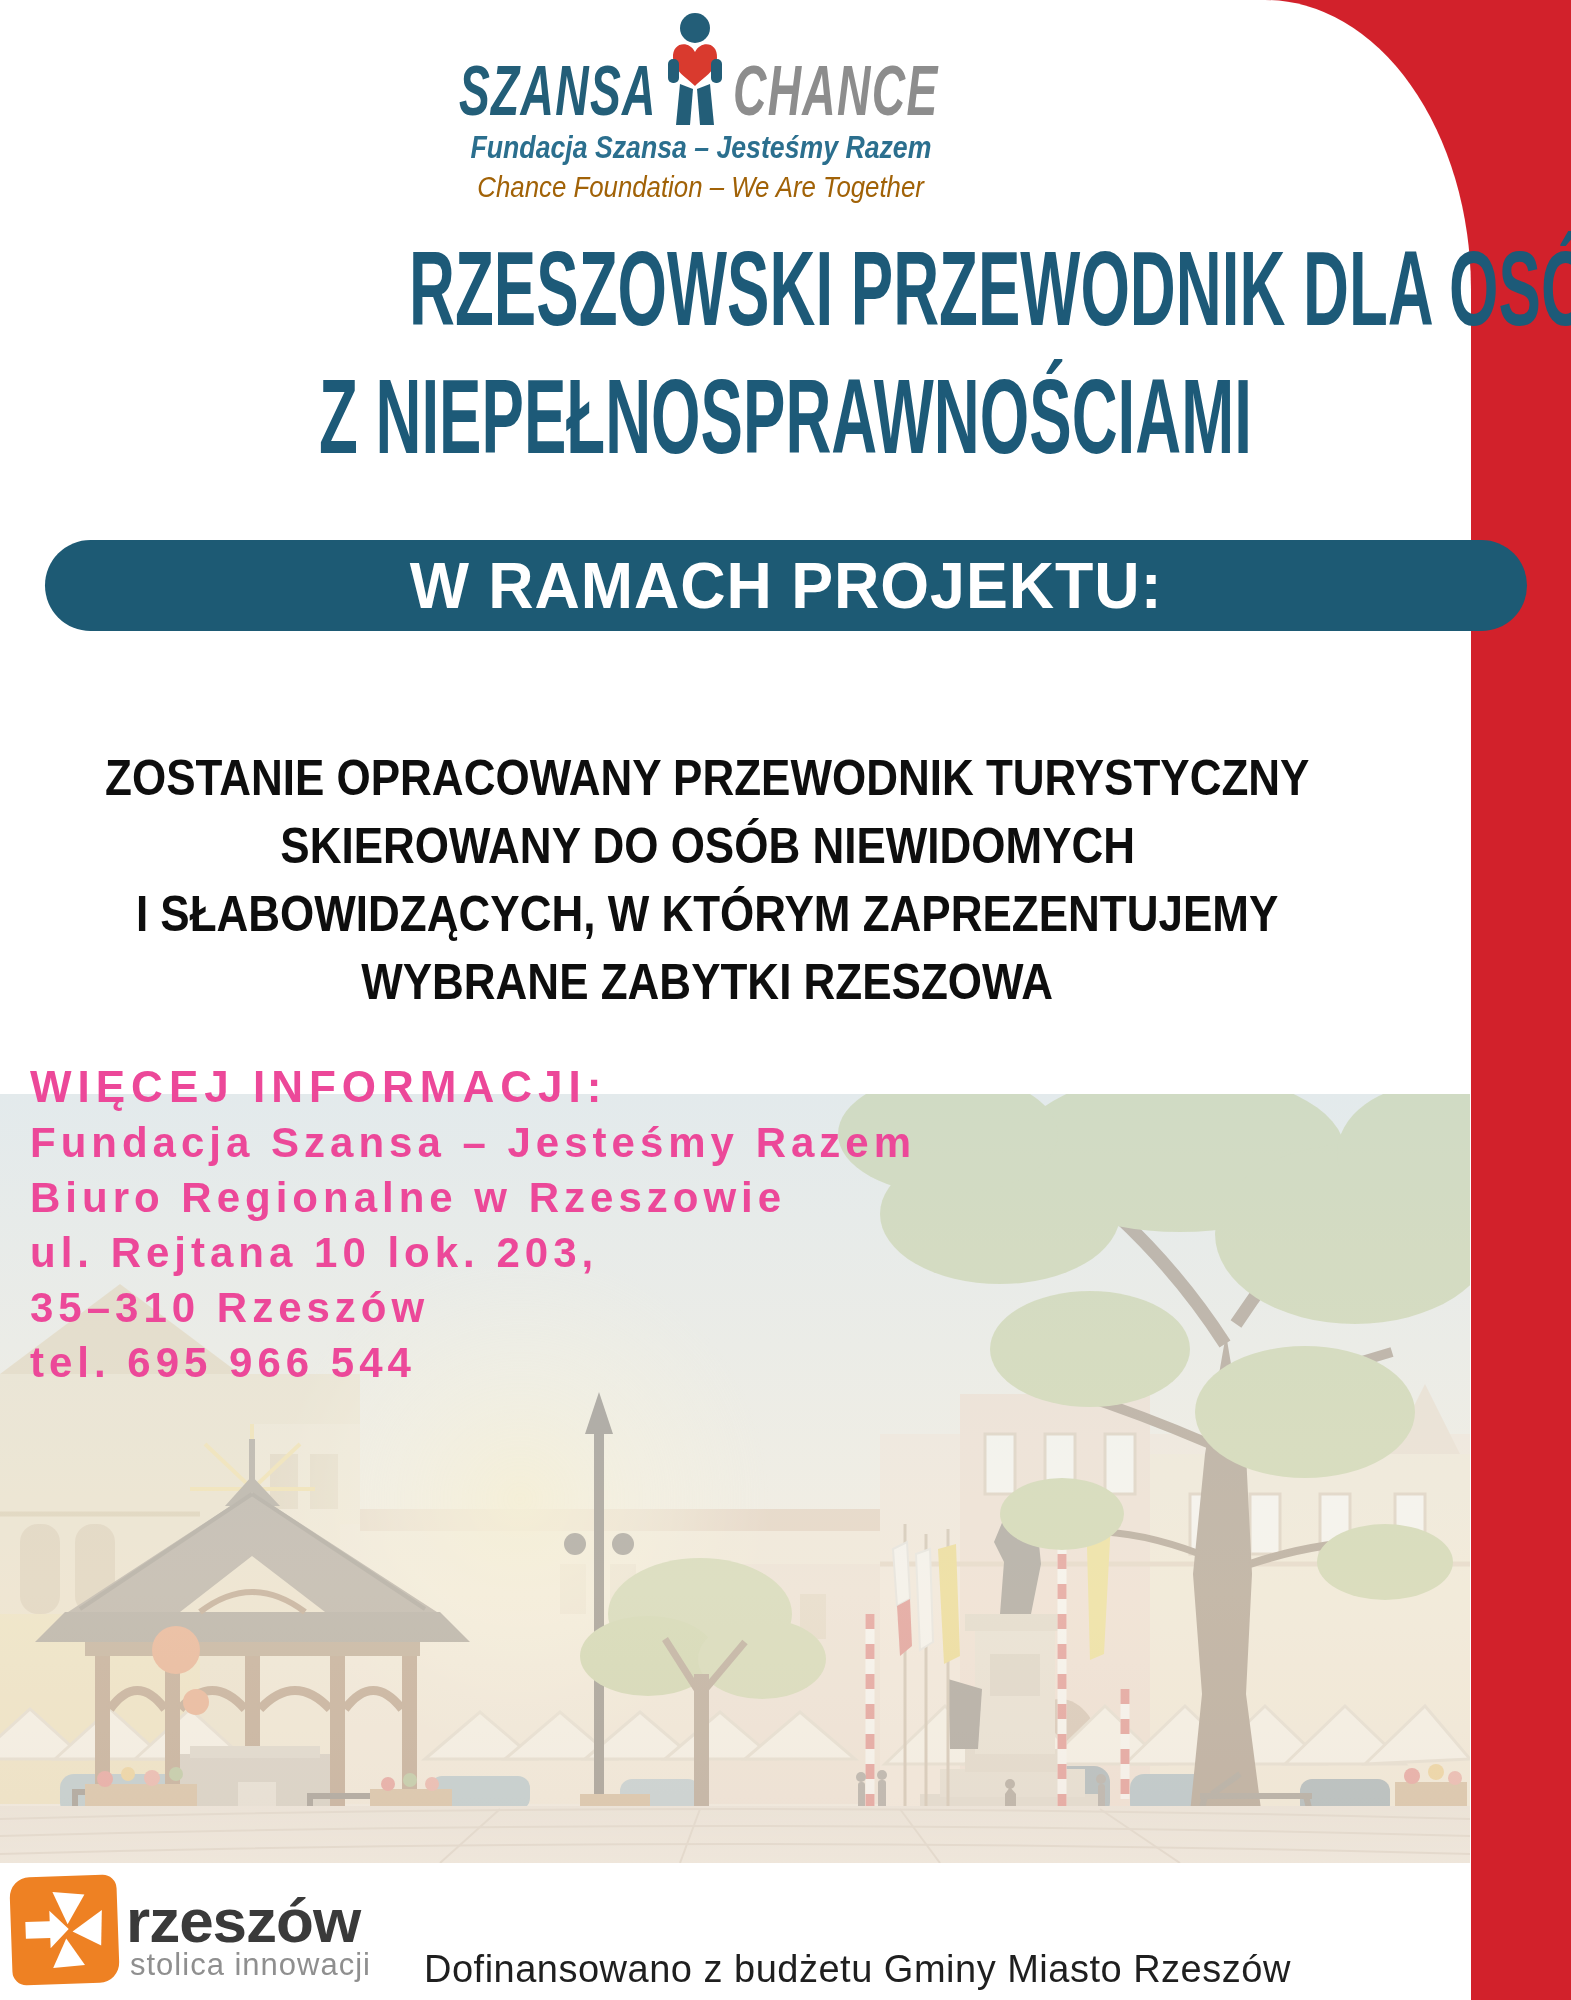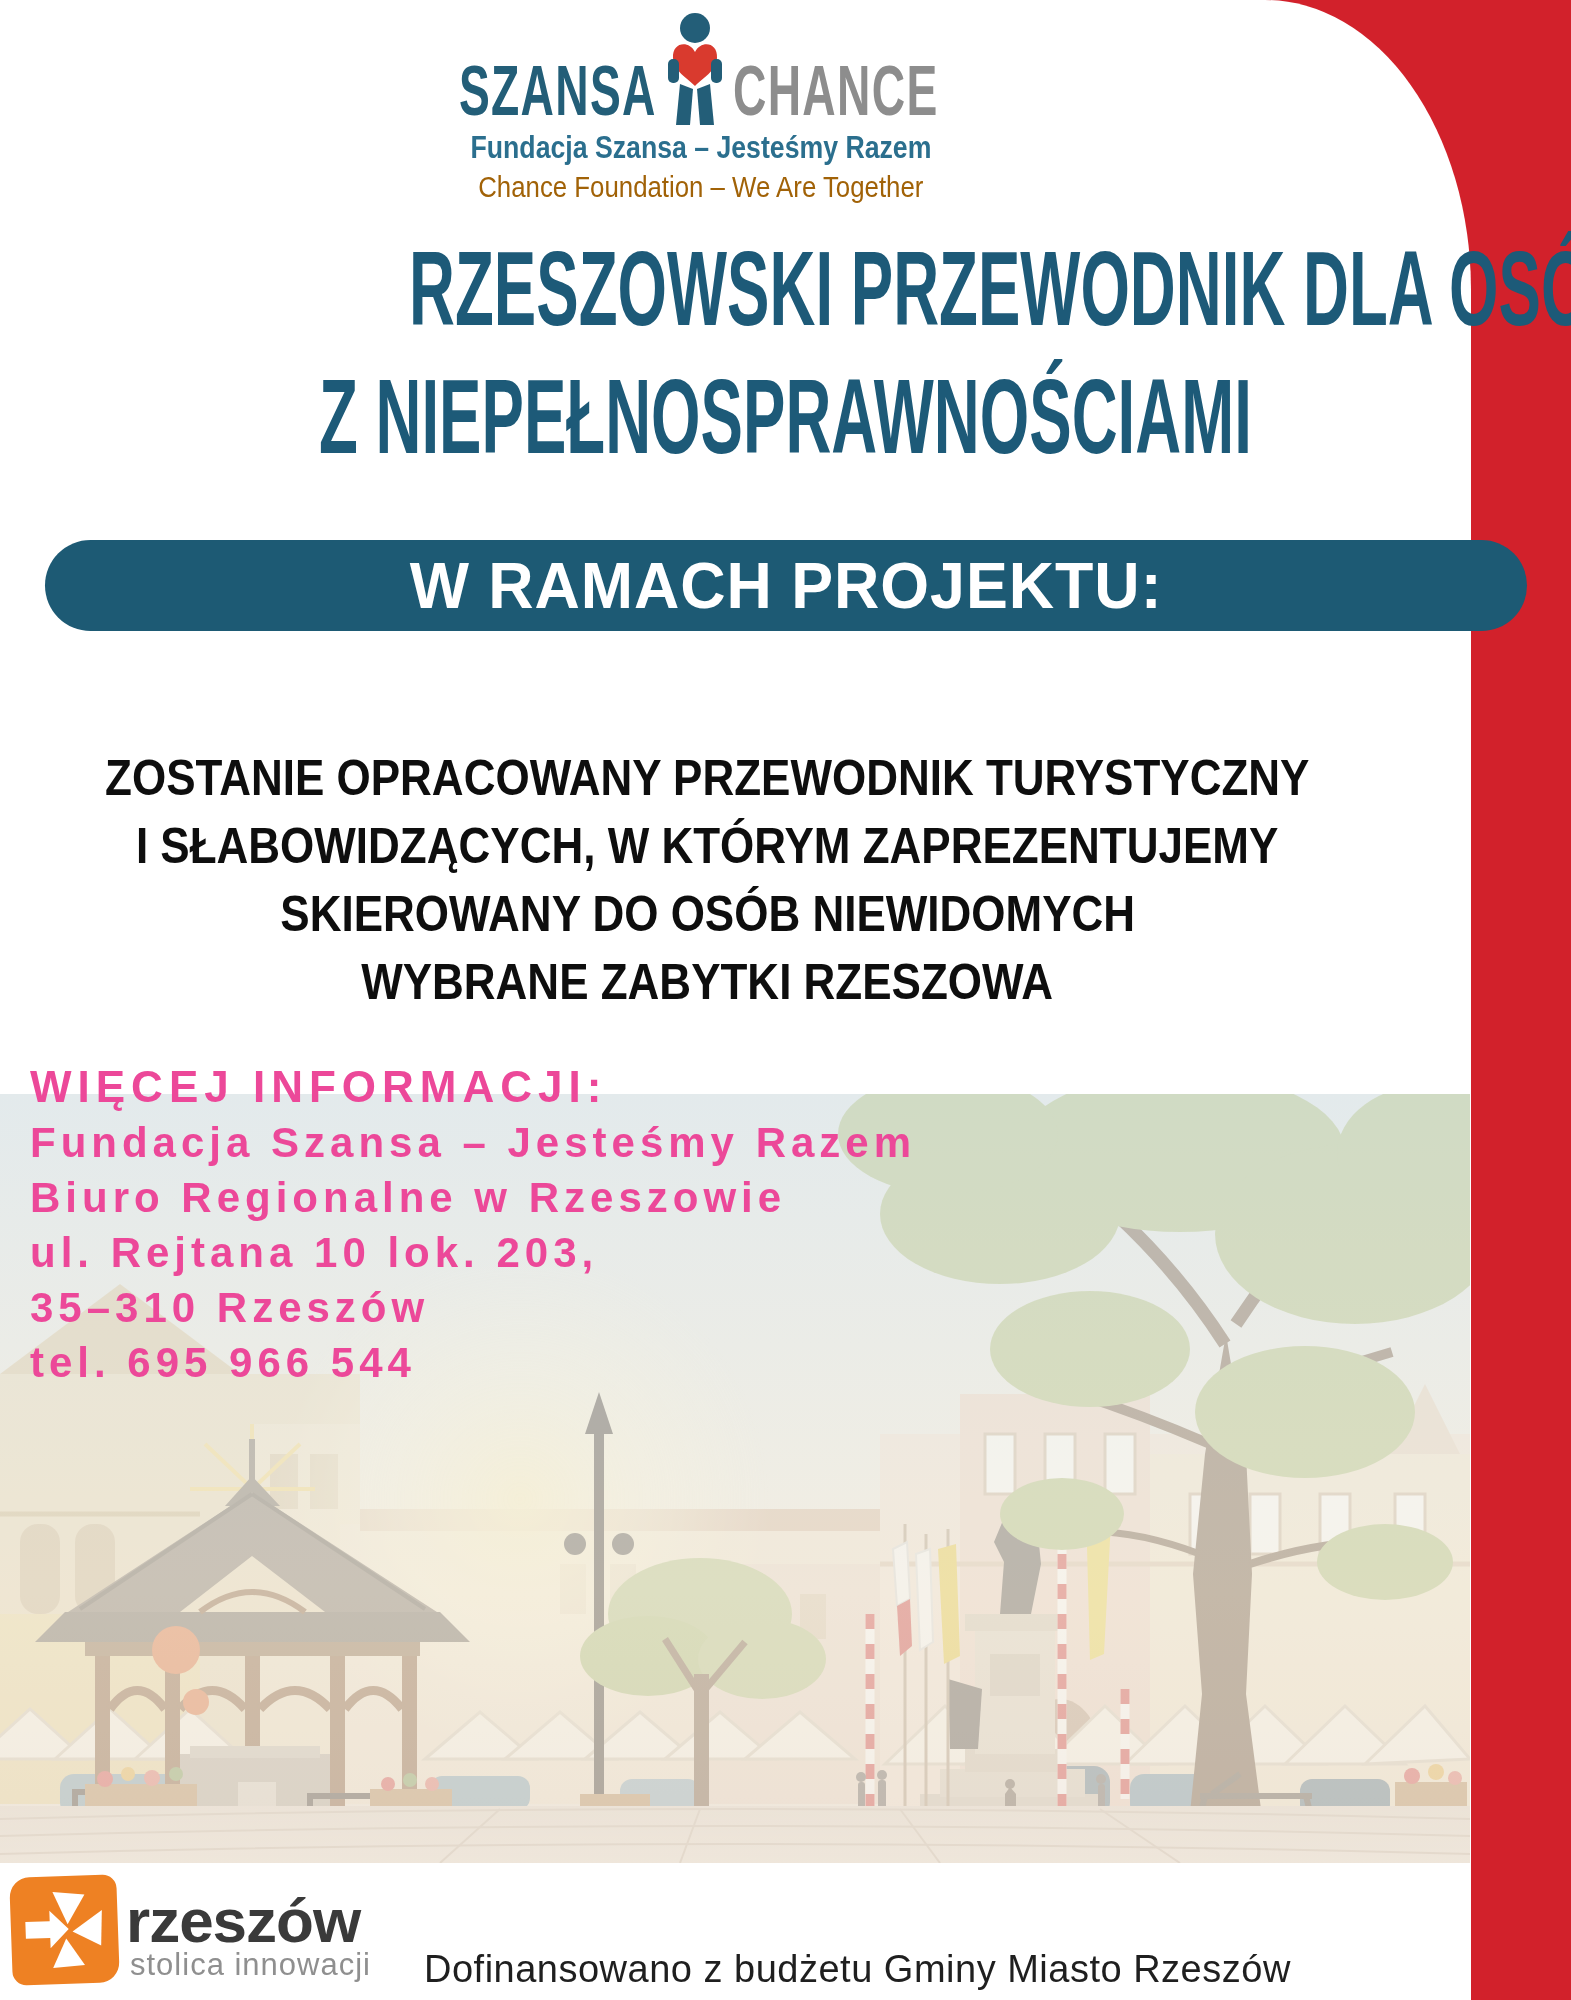--- a/index.html
+++ b/index.html
@@ -7,21 +7,21 @@
     width:1571px;height:2000px;position:relative;overflow:hidden;
     background:#d2212b;
     font-family:"Liberation Sans", sans-serif;
   }
   .page{
     position:absolute;left:0;top:0;width:1471px;height:2000px;
     background:#ffffff;
     border-top-right-radius:206px 290px;
   }
   
-  .logo-block{position:absolute;left:0;top:6px;width:1402px;text-align:center;}
+  .logo-block{position:absolute;left:0;top:6px;width:1402px;text-align:center;font-style:italic;}
   .logo-row{display:flex;justify-content:center;align-items:flex-end;height:120px;}
   .brand{font-weight:bold;font-size:70px;line-height:1;display:inline-block;transform:scaleX(0.66);letter-spacing:2px;}
   .brand-left{color:#235e78;transform-origin:right center;}
   .brand-right{color:#8d8d8d;transform-origin:left center;}
   .figure-wrap{margin:0 10px;height:114px;display:flex;align-items:flex-end;}
   .logo-sub-pl{margin-top:4px;font-size:31px;font-weight:bold;color:#2b6f8e;}
   .logo-sub-pl span, .logo-sub-en span{display:inline-block;transform:scaleX(0.86);white-space:nowrap;}
   .logo-sub-en{margin-top:4px;font-size:30px;color:#a16207;}
   
   .main-title{position:absolute;left:0;top:224px;width:1571px;text-align:center;color:#1d5a78;font-weight:bold;font-size:106px;line-height:128px;}
@@ -74,22 +74,22 @@
     <span class="tline"><span>RZESZOWSKI PRZEWODNIK DLA OSÓB</span></span>
     <span class="tline"><span>Z NIEPEŁNOSPRAWNOŚCIAMI</span></span>
   </div>
 
   <div class="banner">
     <span>W RAMACH PROJEKTU:</span>
   </div>
 
   <div class="body-text">
     <span class="bline"><span>ZOSTANIE OPRACOWANY PRZEWODNIK TURYSTYCZNY</span></span>
+    <span class="bline"><span>SKIEROWANY DO OSÓB NIEWIDOMYCH</span></span>
     <span class="bline"><span>I SŁABOWIDZĄCYCH, W KTÓRYM ZAPREZENTUJEMY</span></span>
-    <span class="bline"><span>SKIEROWANY DO OSÓB NIEWIDOMYCH</span></span>
     <span class="bline"><span>WYBRANE ZABYTKI RZESZOWA</span></span>
   </div>
 
   <div class="photo">
     <svg width="1470" height="769" viewBox="0 0 1470 769">
       <defs>
         <linearGradient id="sky" x1="0" y1="0" x2="0" y2="1">
           <stop offset="0" stop-color="#e3eaec"></stop>
             <stop offset="0.65" stop-color="#f3eee2"></stop>
             <stop offset="1" stop-color="#efe6da"></stop>

